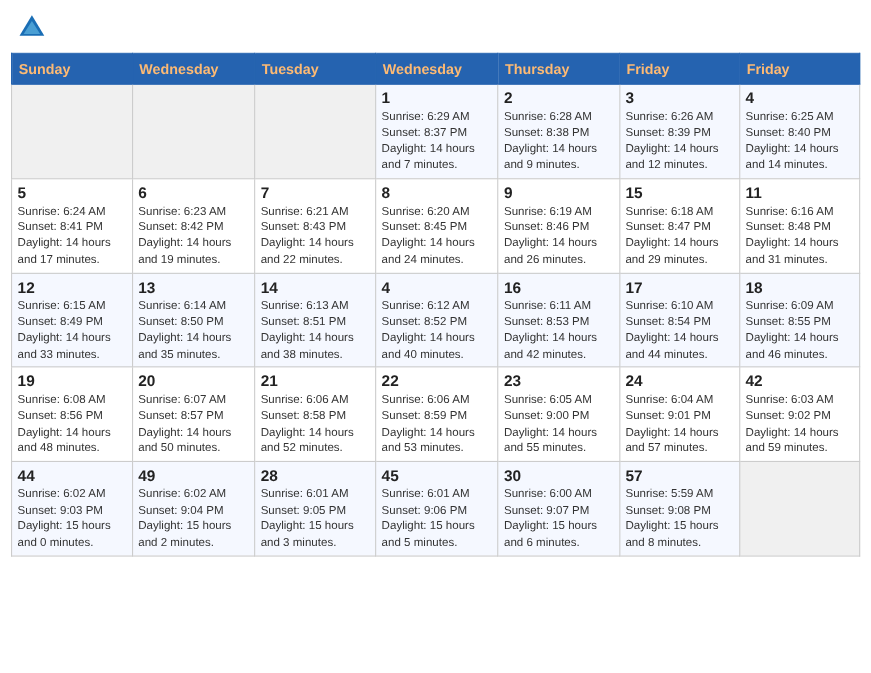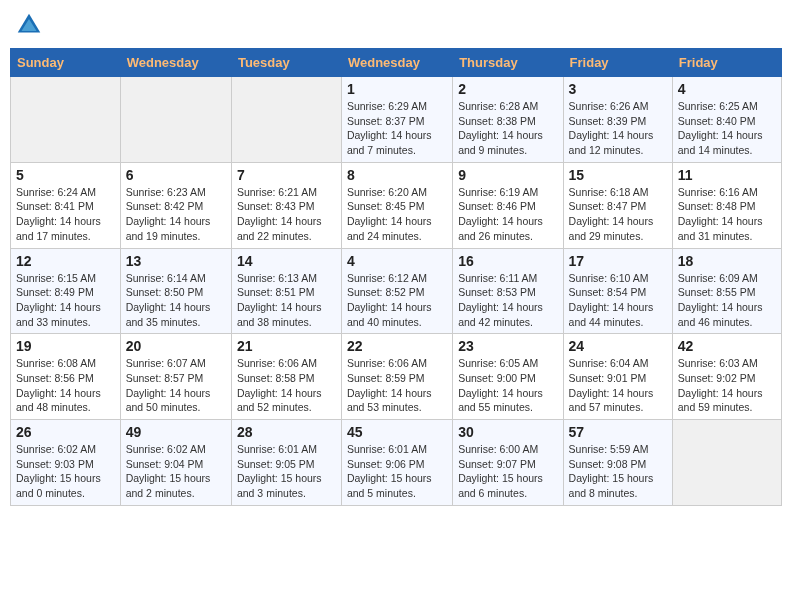--- a/index.html
+++ b/index.html
@@ -226,21 +226,21 @@
           <span class="day-num">24</span>
           <div class="day-info">Sunrise: 6:04 AM<br>Sunset: 9:01 PM<br>Daylight: 14 hours and 57 minutes.</div>
         </td>
         <td>
           <span class="day-num">42</span>
           <div class="day-info">Sunrise: 6:03 AM<br>Sunset: 9:02 PM<br>Daylight: 14 hours and 59 minutes.</div>
         </td>
       </tr>
       <tr>
         <td>
-          <span class="day-num">26</span>
+          <span class="day-num">44</span>
           <div class="day-info">Sunrise: 6:02 AM<br>Sunset: 9:03 PM<br>Daylight: 15 hours and 0 minutes.</div>
         </td>
         <td>
           <span class="day-num">49</span>
           <div class="day-info">Sunrise: 6:02 AM<br>Sunset: 9:04 PM<br>Daylight: 15 hours and 2 minutes.</div>
         </td>
         <td>
           <span class="day-num">28</span>
           <div class="day-info">Sunrise: 6:01 AM<br>Sunset: 9:05 PM<br>Daylight: 15 hours and 3 minutes.</div>
         </td>

